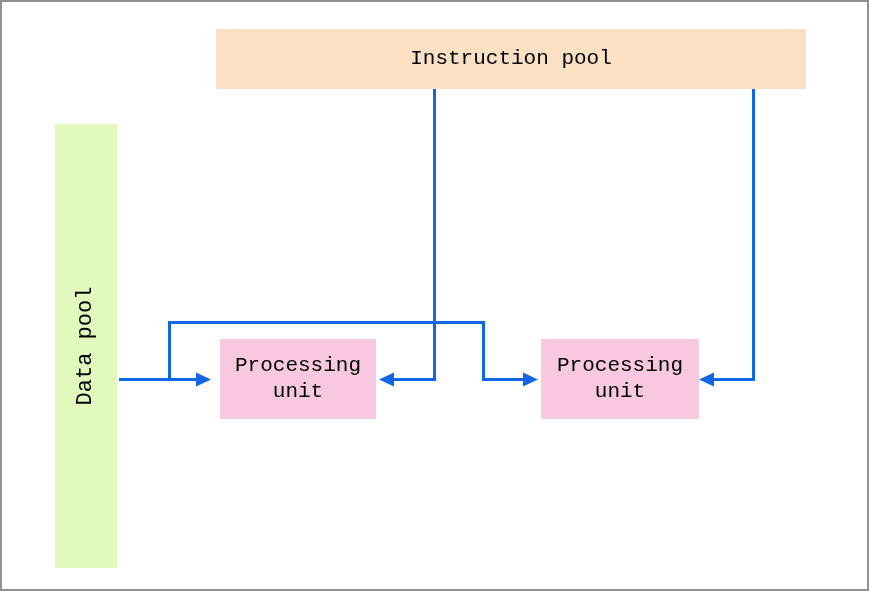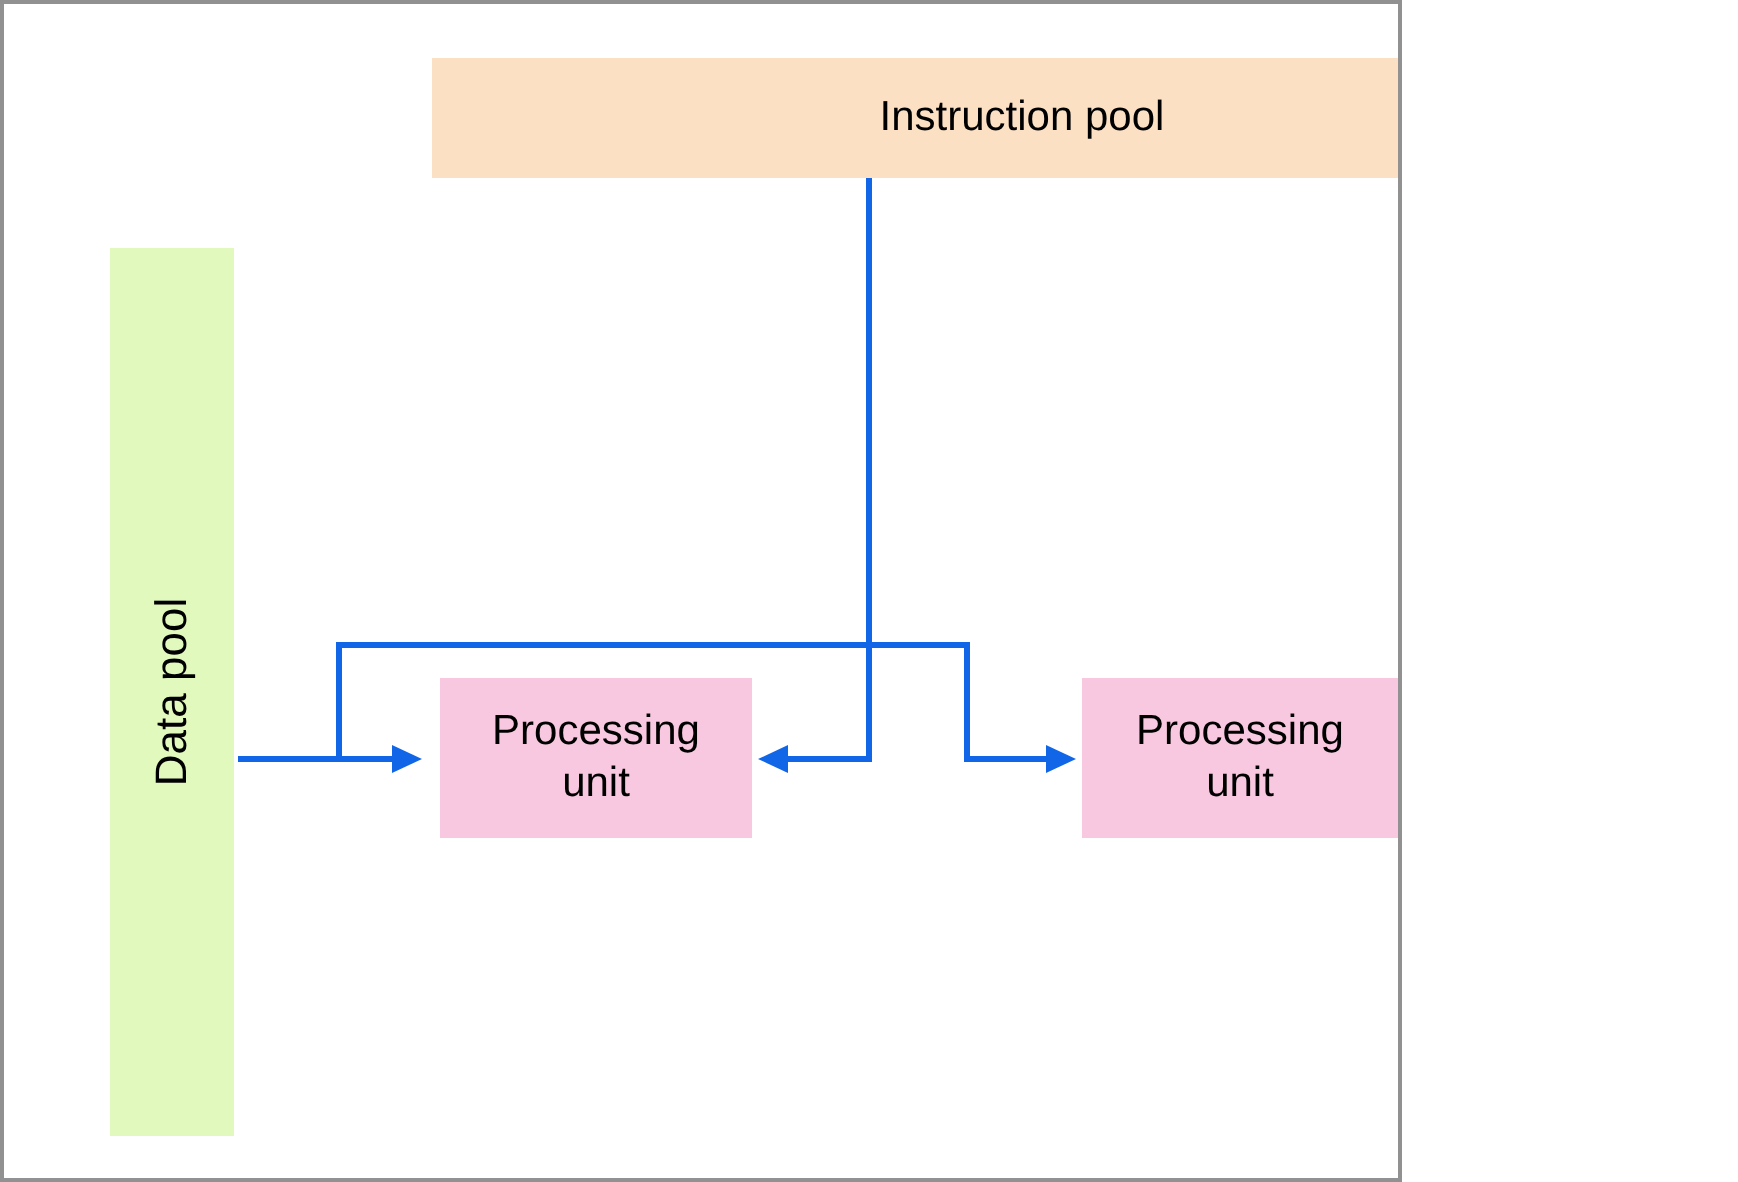--- a/index.html
+++ b/index.html
@@ -1,23 +1,23 @@
 <!DOCTYPE html>
 <html><head>
 <meta charset="utf-8">
 <style>
   html, body { margin: 0; padding: 0; background: #ffffff; }
   .canvas {
     position: relative;
-    width: 701px;
+    width: 869px;
     height: 591px;
     box-sizing: border-box;
     border: 2px solid #919191;
     background: #ffffff;
-    font-family: Liberation Sans, sans-serif;
+    font-family: Liberation Mono, monospace;
     color: #000000;
     overflow: hidden;
   }
   .node {
     position: absolute;
     display: flex;
     align-items: center;
     justify-content: center;
     text-align: center;
     font-size: 21px;

